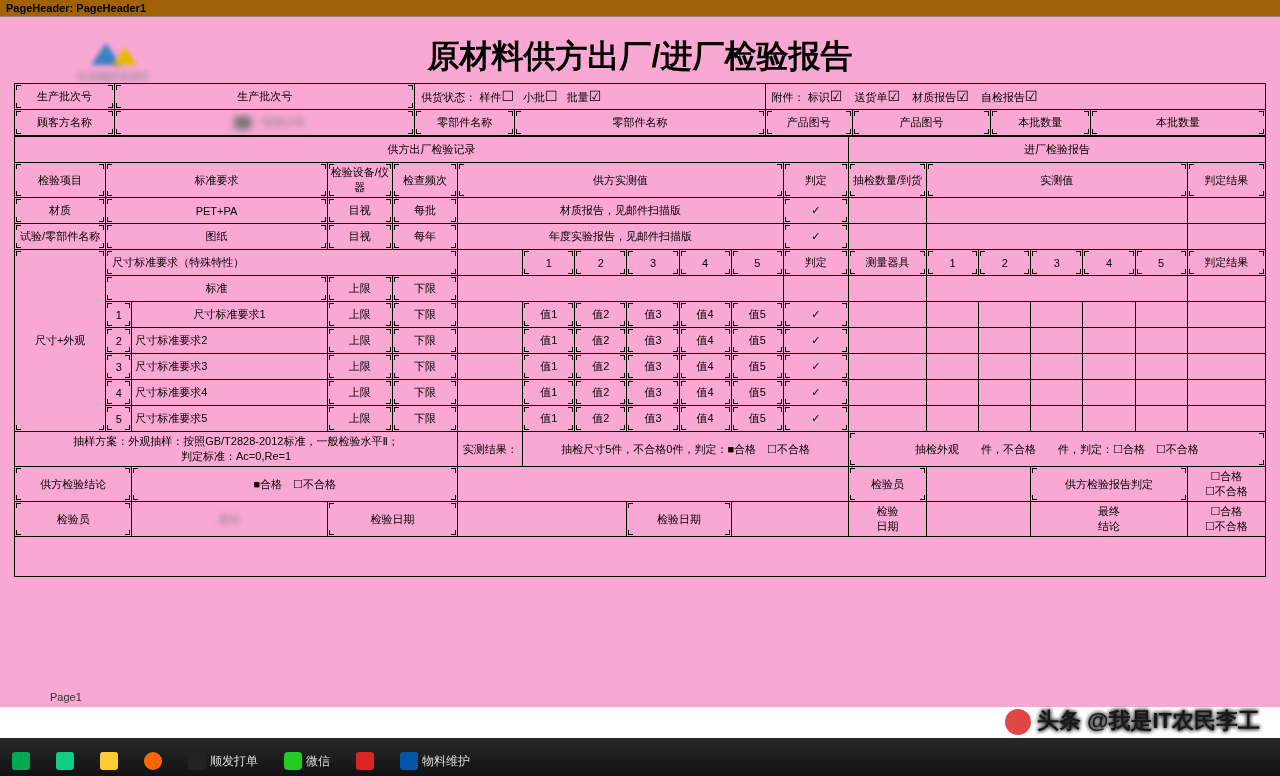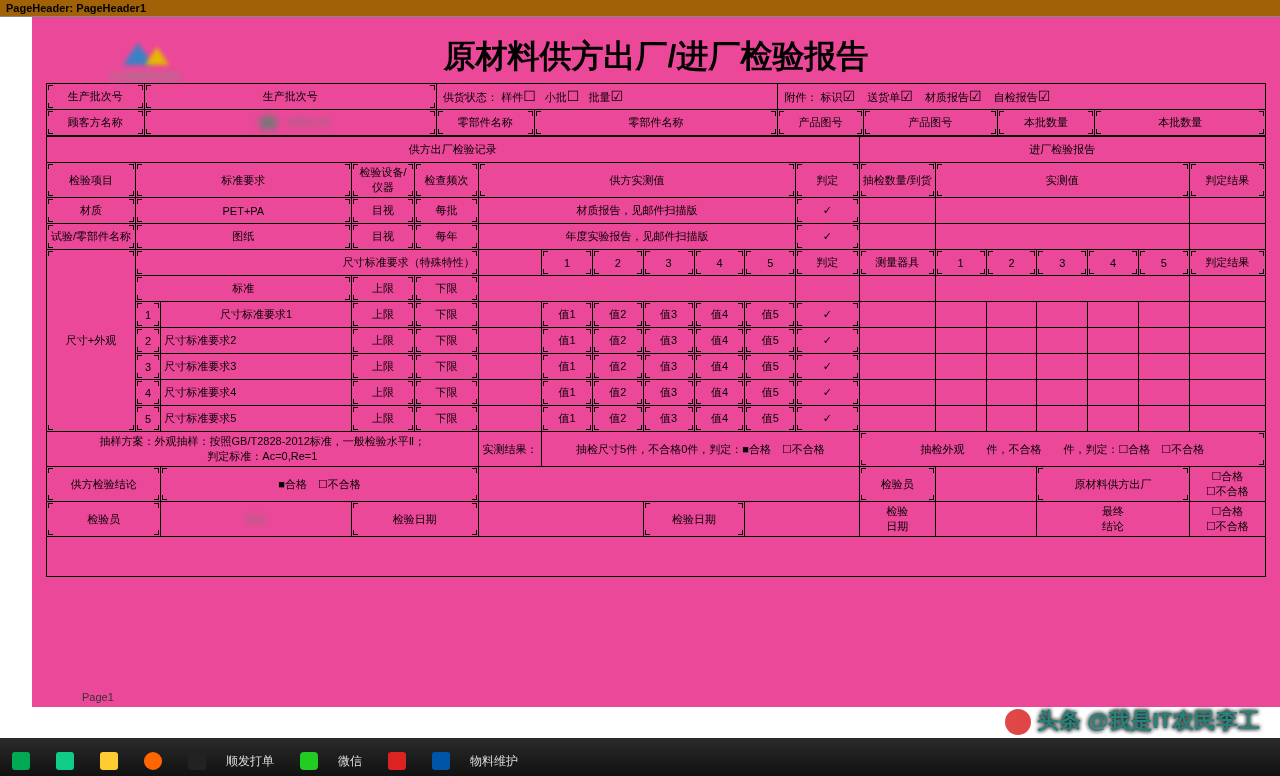--- a/index.html
+++ b/index.html
@@ -15,23 +15,22 @@
   .designer-header {
     background: #a16207;
     border-bottom: 1px solid #888;
     padding: 2px 6px;
     font-size: 11px;
     font-weight: bold;
   }
   .designer-body {
     position: relative;
     padding: 10px 14px 0 14px;
-    background: #ec4899;
+    background: #f9a8d4;
     height: 690px;
-    margin-left: 32px;
   }
   .logo {
     position: absolute;
     left: 24px; top: 16px;
     width: 180px; height: 60px;
     display:flex;flex-direction:column;align-items:center;justify-content:center;
   }
   .logo .tri {
     width:0;height:0;border-left:15px solid transparent;border-right:15px solid transparent;border-bottom:22px solid #3b82c4;
     filter: blur(2px);
@@ -89,24 +88,24 @@
   .footer-label {
     position:absolute;left:50px;bottom:4px;font-size:11px;color:#333;
   }
   
   .taskbar {
     position:absolute;left:0;right:0;bottom:0;height:38px;
     background:linear-gradient(#2a2a2a,#111);
     display:flex;align-items:center;padding:0 6px;gap:14px;
     color:#ddd;font-size:12px;
   }
-  .taskbar .item { display:flex;align-items:center;gap:20px;padding:4px 6px;border-radius:3px;margin-top:8px;}
+  .taskbar .item { display:flex;align-items:center;gap:4px;padding:4px 6px;border-radius:3px;margin-top:8px;}
   .taskbar .ic { width:18px;height:18px;border-radius:3px; }
   .watermark {
-    position:absolute;right:20px;bottom:40px;font-size:22px;font-weight:bold;color:#0f766e;
+    position:absolute;right:20px;bottom:40px;font-size:22px;font-weight:bold;color:#000000;
     text-shadow:0 0 4px #000,0 0 4px #000;opacity:.9;
   }
   .watermark .av {
     display:inline-block;width:26px;height:26px;border-radius:50%;background:#d33;vertical-align:middle;margin-right:6px;
   }
 </style>
 </head>
 <body>
 
 <div class="designer-header">PageHeader: PageHeader1</div>
@@ -220,21 +219,21 @@
       <td class="cropall"><span class="tl"></span><span class="tr"></span><span class="bl"></span><span class="br"></span><span>每年</span></td>
       <td colspan="6">年度实验报告，见邮件扫描版</td>
       <td class="cropall"><span class="tl"></span><span class="tr"></span><span class="bl"></span><span class="br"></span><span>✓</span></td>
       <td></td>
           <td colspan="5"></td>
           <td></td>
     </tr>
 
     <tr>
       <td rowspan="7" class="cropall"><span class="tl"></span><span class="tr"></span><span class="bl"></span><span class="br"></span><span>尺寸+外观</span></td>
-      <td colspan="4" class="cropall" style="text-align:right;padding-left:6px"><span class="tl"></span><span class="tr"></span><span class="bl"></span><span class="br"></span><span>尺寸标准要求（特殊特性）</span></td>
+      <td colspan="4" class="cropall" style="text-align:left;padding-left:6px"><span class="tl"></span><span class="tr"></span><span class="bl"></span><span class="br"></span><span>尺寸标准要求（特殊特性）</span></td>
       <td></td>
       <td class="cropall"><span class="tl"></span><span class="tr"></span><span class="bl"></span><span class="br"></span><span>1</span></td>
       <td class="cropall"><span class="tl"></span><span class="tr"></span><span class="bl"></span><span class="br"></span><span>2</span></td>
       <td class="cropall"><span class="tl"></span><span class="tr"></span><span class="bl"></span><span class="br"></span><span>3</span></td>
       <td class="cropall"><span class="tl"></span><span class="tr"></span><span class="bl"></span><span class="br"></span><span>4</span></td>
       <td class="cropall"><span class="tl"></span><span class="tr"></span><span class="bl"></span><span class="br"></span><span>5</span></td>
       <td class="cropall"><span class="tl"></span><span class="tr"></span><span class="bl"></span><span class="br"></span><span>判定</span></td>
       <td class="cropall"><span class="tl"></span><span class="tr"></span><span class="bl"></span><span class="br"></span><span>测量器具</span></td>
       <td class="cropall"><span class="tl"></span><span class="tr"></span><span class="bl"></span><span class="br"></span><span>1</span></td>
       <td class="cropall"><span class="tl"></span><span class="tr"></span><span class="bl"></span><span class="br"></span><span>2</span></td>
@@ -362,21 +361,21 @@
       <td colspan="6" class="small">抽检尺寸5件，不合格0件，判定：■合格　☐不合格</td>
       <td colspan="7" class="small cropall"><span class="tl"></span><span class="tr"></span><span class="bl"></span><span class="br"></span><span>抽检外观　　件，不合格　　件，判定：☐合格　☐不合格</span></td>
     </tr>
 
     <tr>
       <td colspan="2" class="cropall"><span class="tl"></span><span class="tr"></span><span class="bl"></span><span class="br"></span><span>供方检验结论</span></td>
       <td colspan="3" class="cropall"><span class="tl"></span><span class="tr"></span><span class="bl"></span><span class="br"></span><span>■合格　☐不合格</span></td>
       <td colspan="7"></td>
       <td class="cropall"><span class="tl"></span><span class="tr"></span><span class="bl"></span><span class="br"></span><span>检验员</span></td>
       <td colspan="2"></td>
-      <td colspan="3" class="cropall small"><span class="tl"></span><span class="tr"></span><span class="bl"></span><span class="br"></span><span>原材料供方出厂</span></td>
+      <td colspan="3" class="cropall small"><span class="tl"></span><span class="tr"></span><span class="bl"></span><span class="br"></span><span>供方检验报告判定</span></td>
       <td class="small"><span>☐合格</span><br><span>☐不合格</span></td>
     </tr>
 
     <tr>
       <td colspan="2" class="cropall"><span class="tl"></span><span class="tr"></span><span class="bl"></span><span class="br"></span><span>检验员</span></td>
       <td class="blur">签名</td>
       <td colspan="2" class="cropall"><span class="tl"></span><span class="tr"></span><span class="bl"></span><span class="br"></span><span>检验日期</span></td>
       <td colspan="3"></td>
       <td colspan="2" class="cropall"><span class="tl"></span><span class="tr"></span><span class="bl"></span><span class="br"></span><span>检验日期</span></td>
       <td colspan="2"></td>

